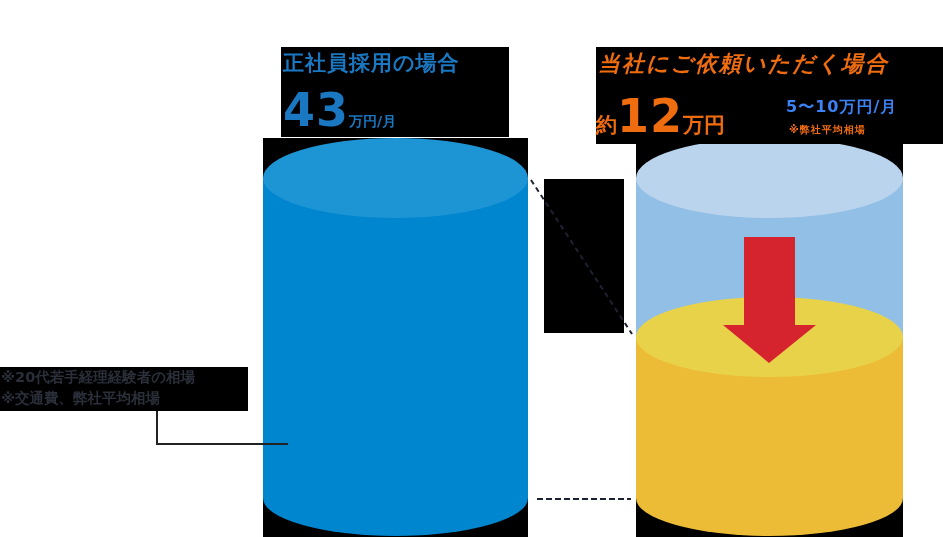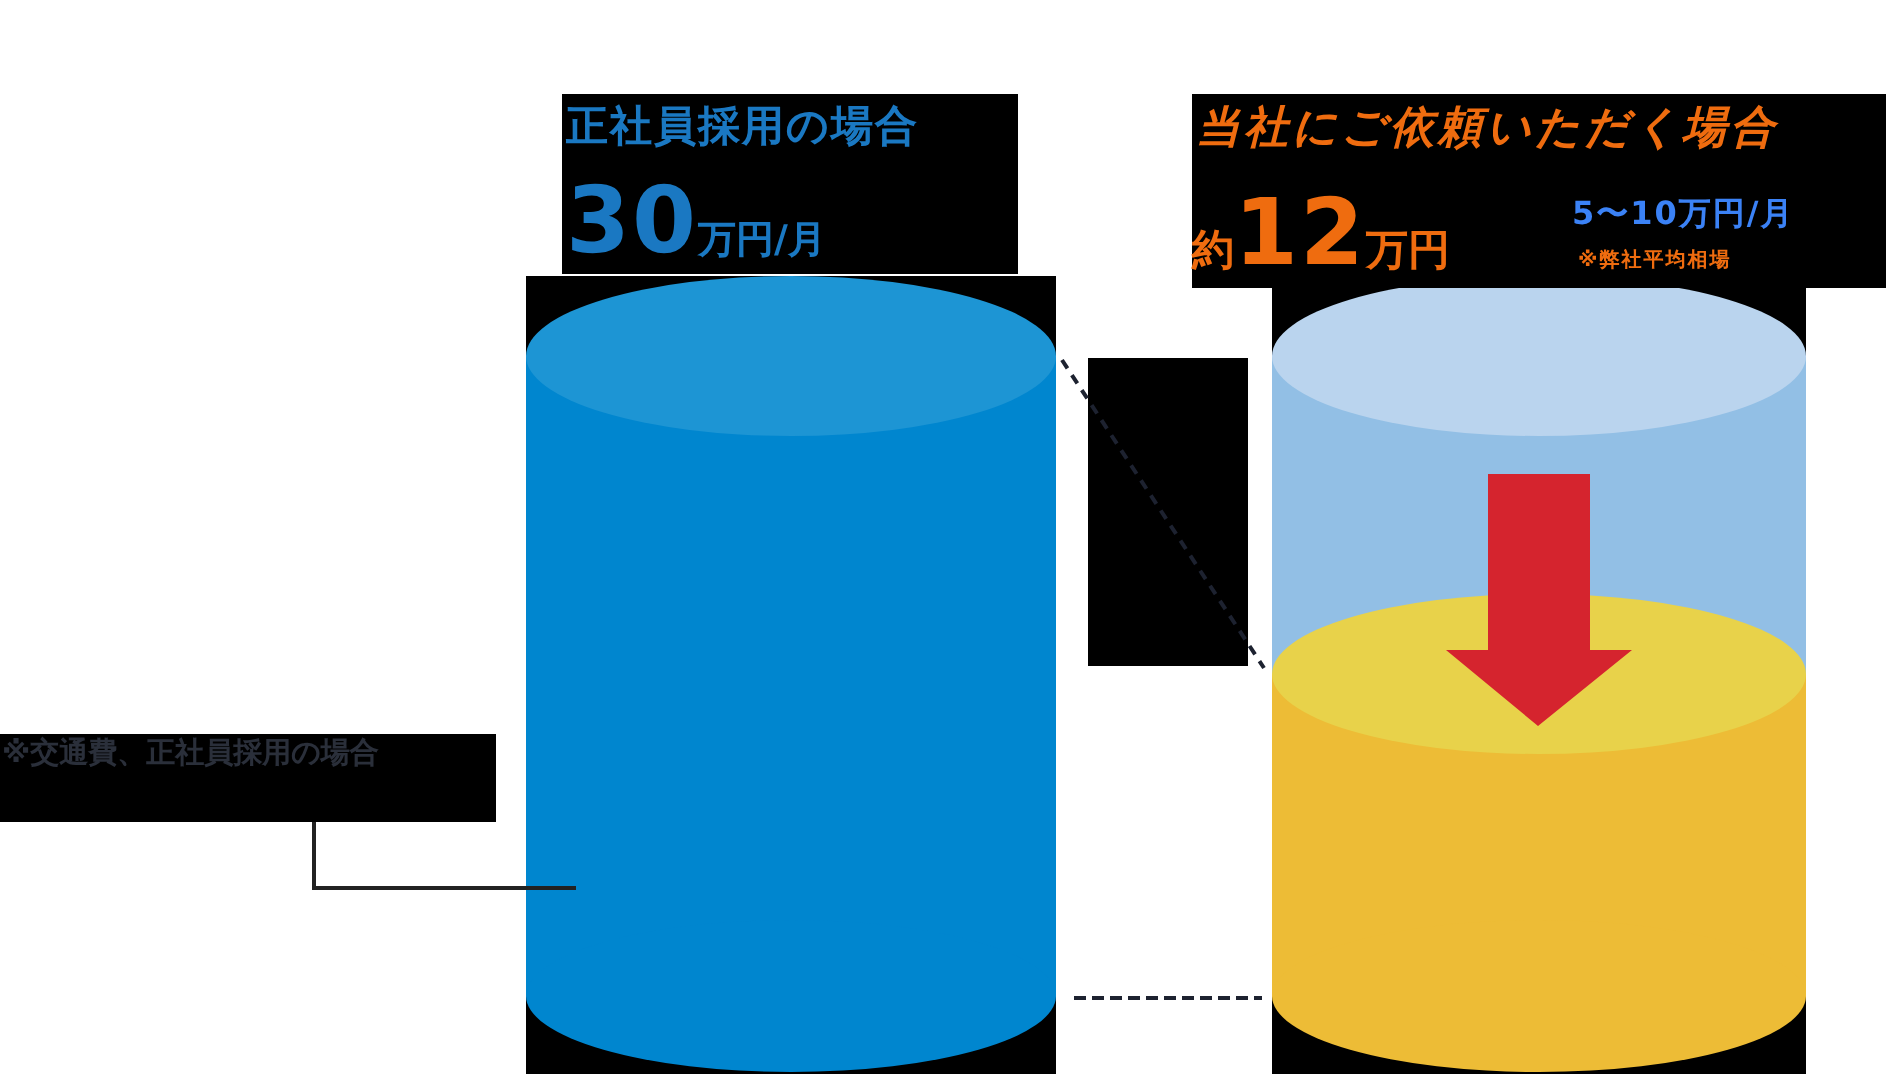--- a/index.html
+++ b/index.html
@@ -9,21 +9,21 @@
       font-family: "DejaVu Sans", "Liberation Sans", sans-serif;
     }
     .abs { position: absolute; margin-top: 47px; }
     .blk { background: #000000; }
 
     
     #left-head { left: 281px; top: 0; width: 228px; height: 90px; }
     #left-title { position: absolute; left: 2px; top: 2px; font-size: 21px; font-weight: bold; color: #1a78c2; letter-spacing: 1px; white-space: nowrap; }
     #left-price { position: absolute; left: 2px; top: 38px; color: #1a78c2; font-weight: bold; white-space: nowrap; }
     #left-price .big { font-size: 46px; line-height: 50px; letter-spacing: 1px; }
-    #left-price .unit { font-size: 19px; }
+    #left-price .unit { font-size: 14px; }
 
     
     #right-head { left: 596px; top: 0; width: 347px; height: 97px; }
     #right-title { position: absolute; left: 2px; top: 2px; font-size: 22px; font-weight: bold; color: #ef6c0f; letter-spacing: 2px; white-space: nowrap; font-style: italic; }
     #right-price { position: absolute; left: 0px; top: 44px; color: #ef6c0f; font-weight: bold; white-space: nowrap; }
     #right-price .pre { font-size: 21px; }
     #right-price .big { font-size: 46px; line-height: 50px; letter-spacing: 1px; }
     #right-price .unit { font-size: 21px; }
     #right-range { position: absolute; left: 190px; top: 50px; font-size: 16px; color: #3b82f6; font-weight: bold; white-space: nowrap; letter-spacing: 1px; }
     #right-note { position: absolute; left: 193px; top: 76px; font-size: 10px; color: #ef6c0f; font-weight: bold; white-space: nowrap; letter-spacing: 1px; }
@@ -61,28 +61,29 @@
 
   <line x1="531" y1="180" x2="632" y2="334" stroke="#1d2230" stroke-width="2" stroke-dasharray="5,4"></line>
   <line x1="537" y1="499" x2="631" y2="499" stroke="#1d2230" stroke-width="2" stroke-dasharray="6,3"></line>
 
   <polyline points="157,376 157,444 288,444" fill="none" stroke="#222" stroke-width="2"></polyline>
 </svg>
 
 <div id="left-head" class="abs blk">
   <div id="left-title">正社員採用の場合</div>
   <div id="left-price">
-    <span class="big">30</span><span class="unit">万円/月</span>
+    <span class="big">43</span><span class="unit">万円/月</span>
   </div>
 </div>
 
 <div id="right-head" class="abs blk">
   <div id="right-title">当社にご依頼いただく場合</div>
   <div id="right-price">
     <span class="pre">約</span><span class="big">12</span><span class="unit">万円</span>
   </div>
   <div id="right-range">5〜10万円/月</div>
   <div id="right-note">※弊社平均相場</div>
 </div>
 
 <div id="left-note" class="abs blk">
-  <div>※交通費、正社員採用の場合</div>
+  <div>※20代若手経理経験者の相場</div>
+  <div>※交通費、弊社平均相場</div>
 </div>
 
 </body></html>

